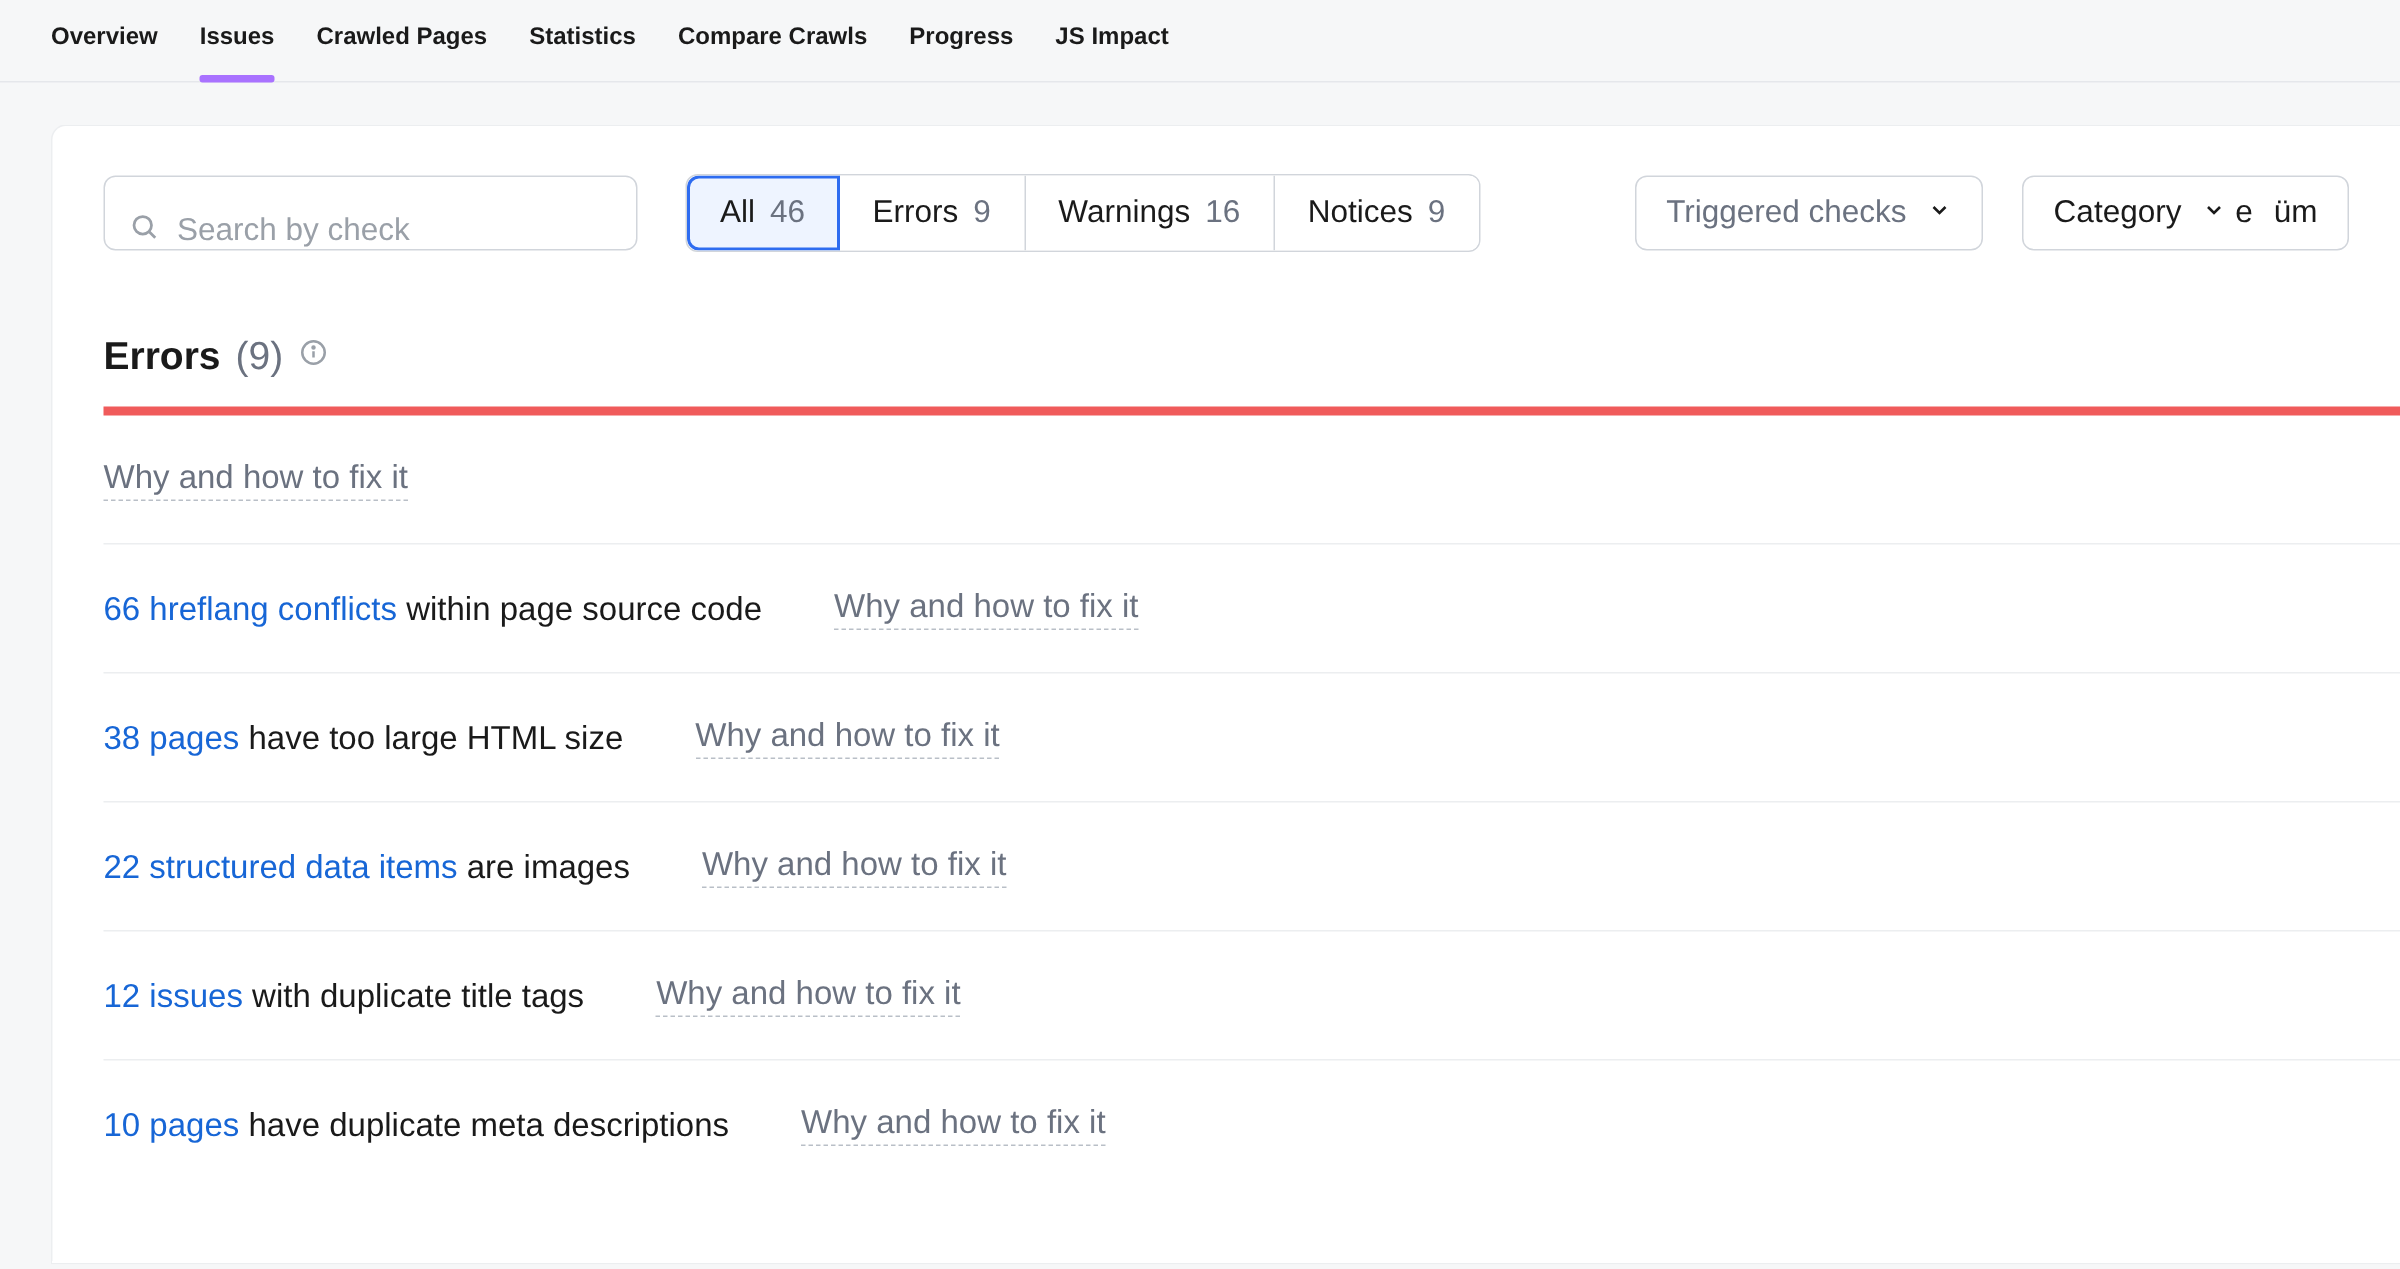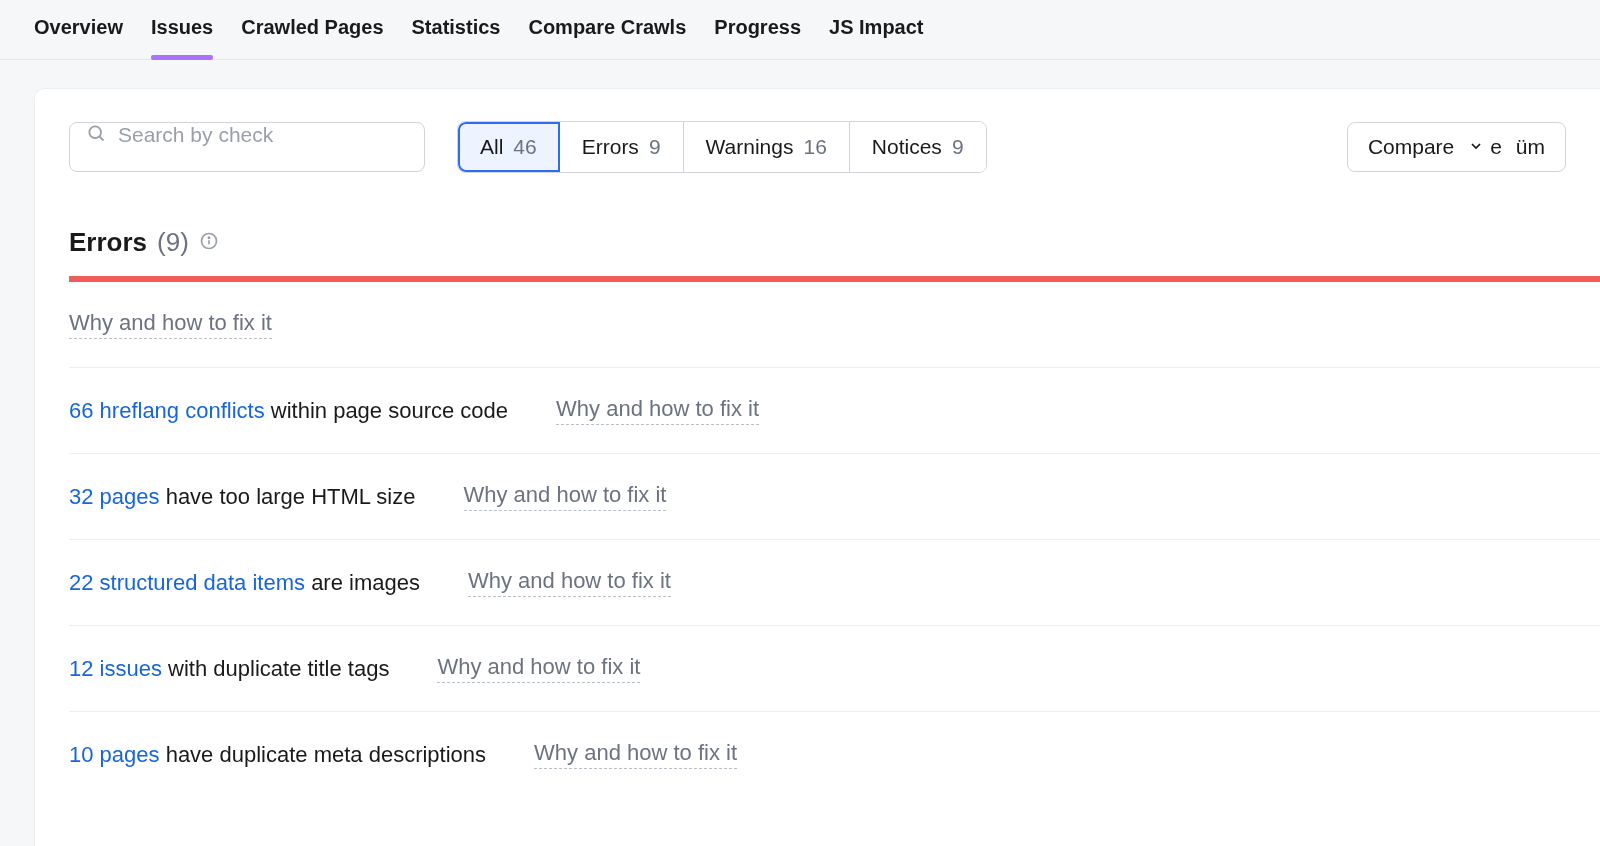--- a/index.html
+++ b/index.html
@@ -10,21 +10,21 @@
     font-size: 16px;
   }
   .top-tabs {
     display: flex;
     gap: 28px;
     padding: 16px 34px 0 34px;
     border-bottom: 1px solid #e5e7eb;
     background: #f6f7f8;
   }
   .top-tab {
-    font-size: 20px;
+    font-size: 16px;
     font-weight: 600;
     color: #1a1a1a;
     padding-bottom: 20px;
     cursor: pointer;
     position: relative;
   }
   .top-tab.active::after {
     content: "";
     position: absolute;
     left: 0; right: 0; bottom: -1px;
@@ -42,21 +42,21 @@
   }
   .controls {
     display: flex;
     align-items: center;
     gap: 32px;
     padding: 32px 34px 0 34px;
     flex-wrap: wrap;
   }
   .search-wrap {
     display: flex;
-    align-items: flex-start;
+    align-items: flex-end;
     border: 1px solid #d1d5db;
     border-radius: 8px;
     height: 50px;
     width: 356px;
     padding: 0 16px;
     gap: 12px;
   }
   .search-wrap svg { flex: none; }
   .search-input {
     border: none;
@@ -181,22 +181,30 @@
         <span>Warnings</span>
         <span class="count">16</span>
       </div>
       <div class="seg-btn">
         <span>Notices</span>
         <span class="count">9</span>
       </div>
     </div>
 
     <div class="right-controls">
+      <div class="dd">
+        <span>Triggered checks</span>
+        <span>
+          <svg width="16" height="16" viewBox="0 0 24 24" fill="none" stroke="#1a1a1a" stroke-width="2.6">
+              <polyline points="6 9 12 15 18 9"></polyline>
+            </svg>
+        </span>
+      </div>
       <div class="dd dark">
-        <span>Compare</span>
+        <span>Category</span>
         <span>
           <svg width="16" height="16" viewBox="0 0 24 24" fill="none" stroke="#1a1a1a" stroke-width="2.6">
               <polyline points="6 9 12 15 18 9"></polyline>
             </svg>
         e</span>üm
 
       </div>
     </div>
   </div>
 
@@ -219,21 +227,21 @@
       <span class="fix-link">Why and how to fix it</span>
     </div>
     <div class="issue-row" style="padding-left:0;">
       <span class="issue-text">
         <span class="issue-link">66 hreflang conflicts</span><span> within page source code</span>
       </span>
       <span class="fix-link">Why and how to fix it</span>
     </div>
     <div class="issue-row" style="padding-left:0;">
       <span class="issue-text">
-        <span class="issue-link">32 pages</span><span> have too large HTML size</span>
+        <span class="issue-link">38 pages</span><span> have too large HTML size</span>
       </span>
       <span class="fix-link">Why and how to fix it</span>
     </div>
     <div class="issue-row" style="padding-left:0;">
       <span class="issue-text">
         <span class="issue-link">22 structured data items</span><span> are images</span>
       </span>
       <span class="fix-link">Why and how to fix it</span>
     </div>
     <div class="issue-row" style="padding-left:0;">

